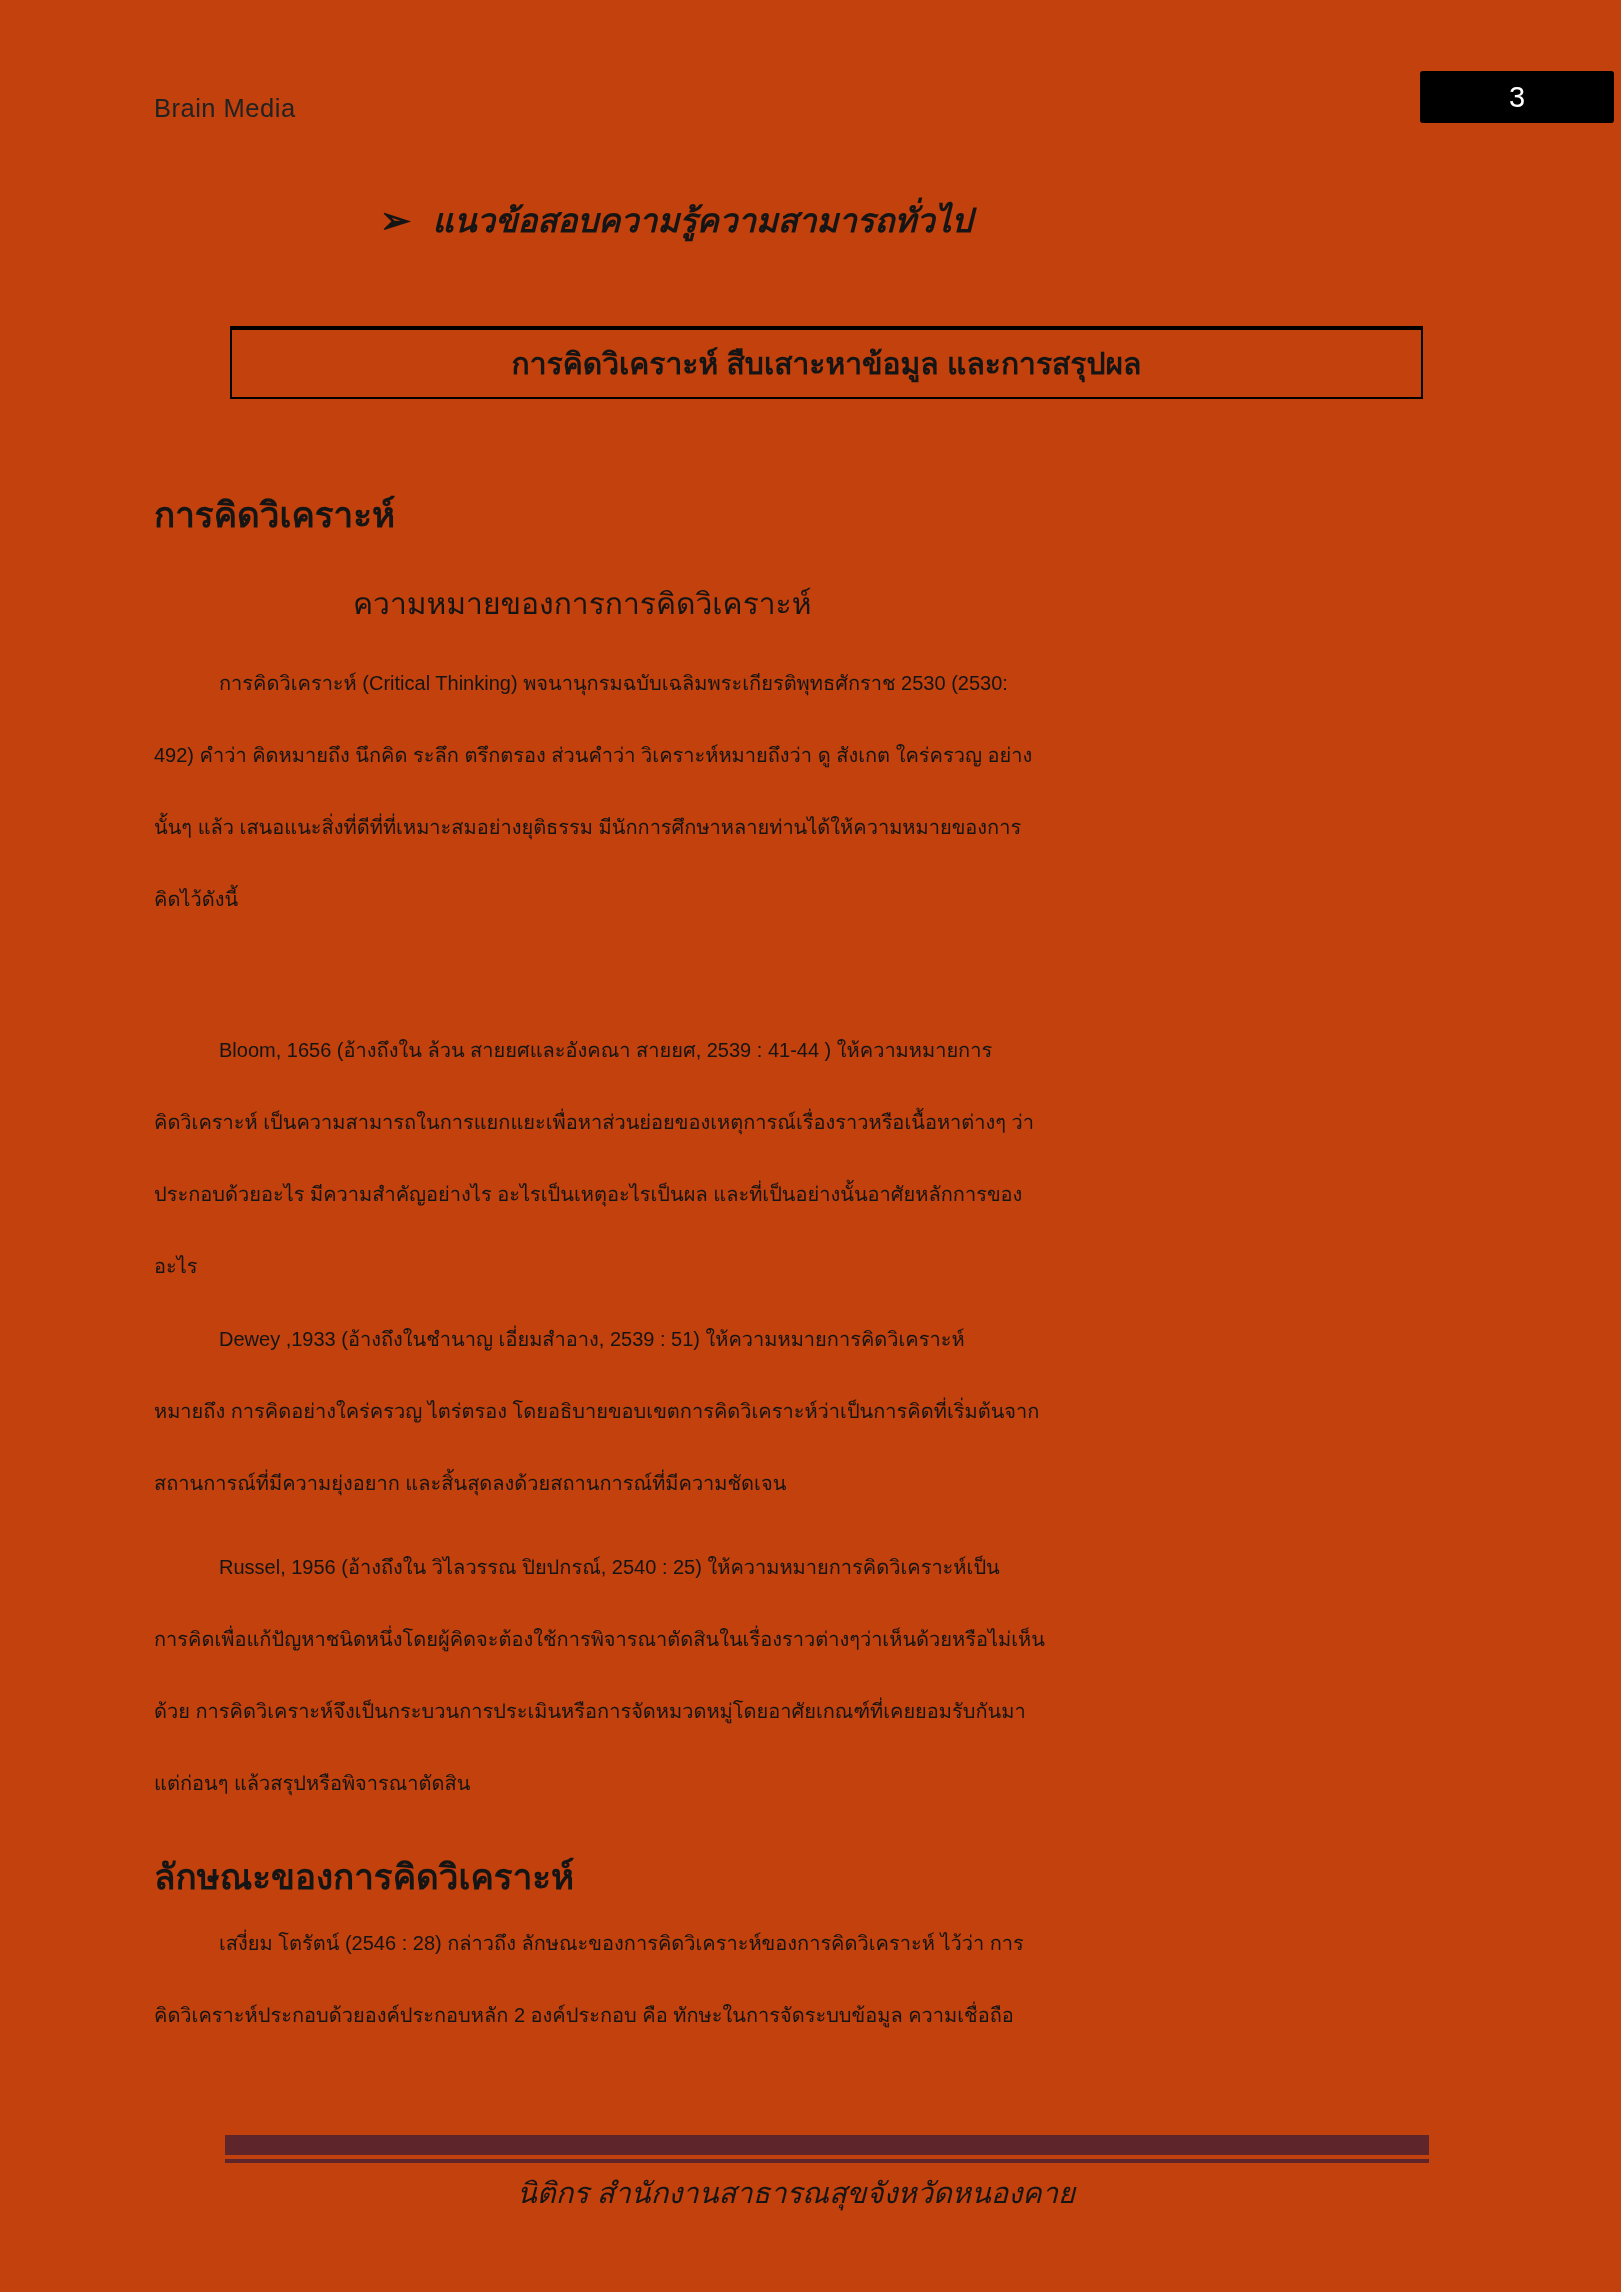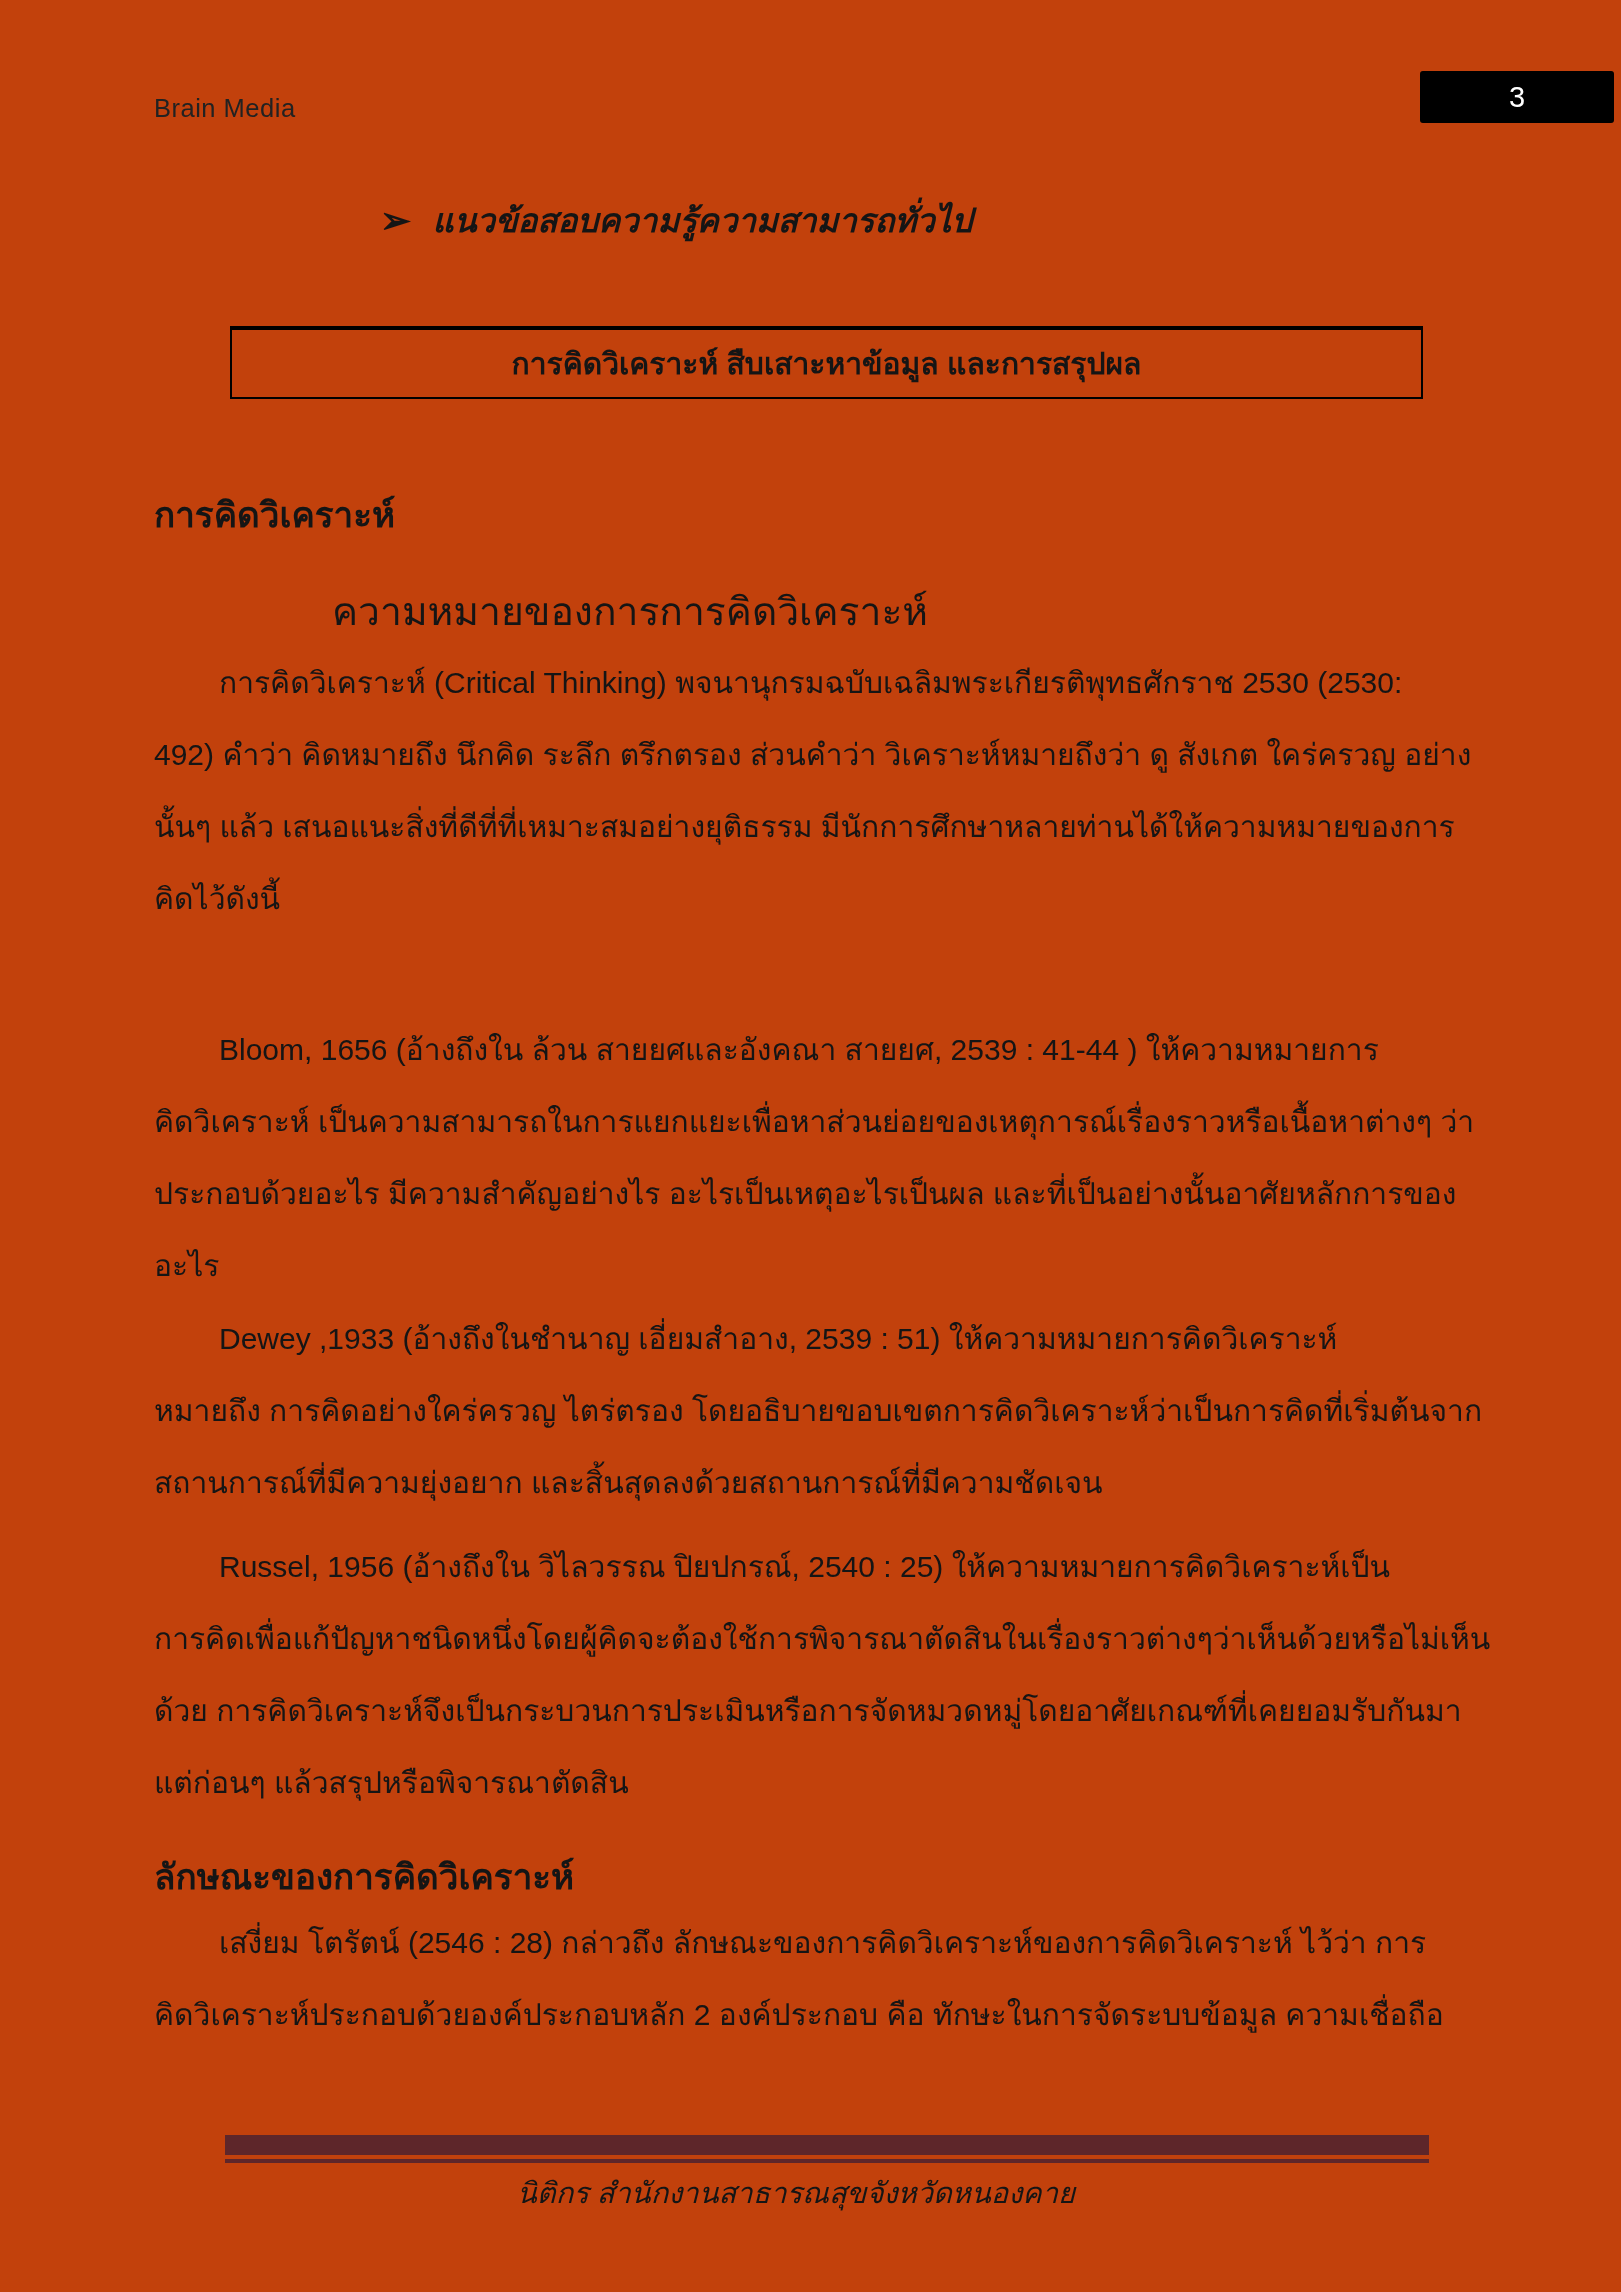--- a/index.html
+++ b/index.html
@@ -42,26 +42,26 @@
     box-sizing:border-box;
     display:flex; align-items:center; justify-content:center;
     font-size:30px; font-weight:bold;
   }
   
   .h-section {
     position:absolute; left:154px;
     font-size:35px; font-weight:bold;
   }
   .subheading {
-    position:absolute; left:332px;
-    font-size:39px;
+    position:absolute; left:353px;
+    font-size:30px;
   }
   .para {
     position:absolute; left:154px; width:1313px;
-    font-size:30px; line-height:72px;
+    font-size:20px; line-height:72px;
   }
   .para .ln { display:block; white-space:nowrap; }
   .para .ln.first { padding-left:65px; }
   
   .footer-bar {
     position:absolute; left:225px; top:2135px;
     width:1204px; height:19.6px;
   }
   .footer-bar-thin {
     position:absolute; left:225px; top:2159px;

